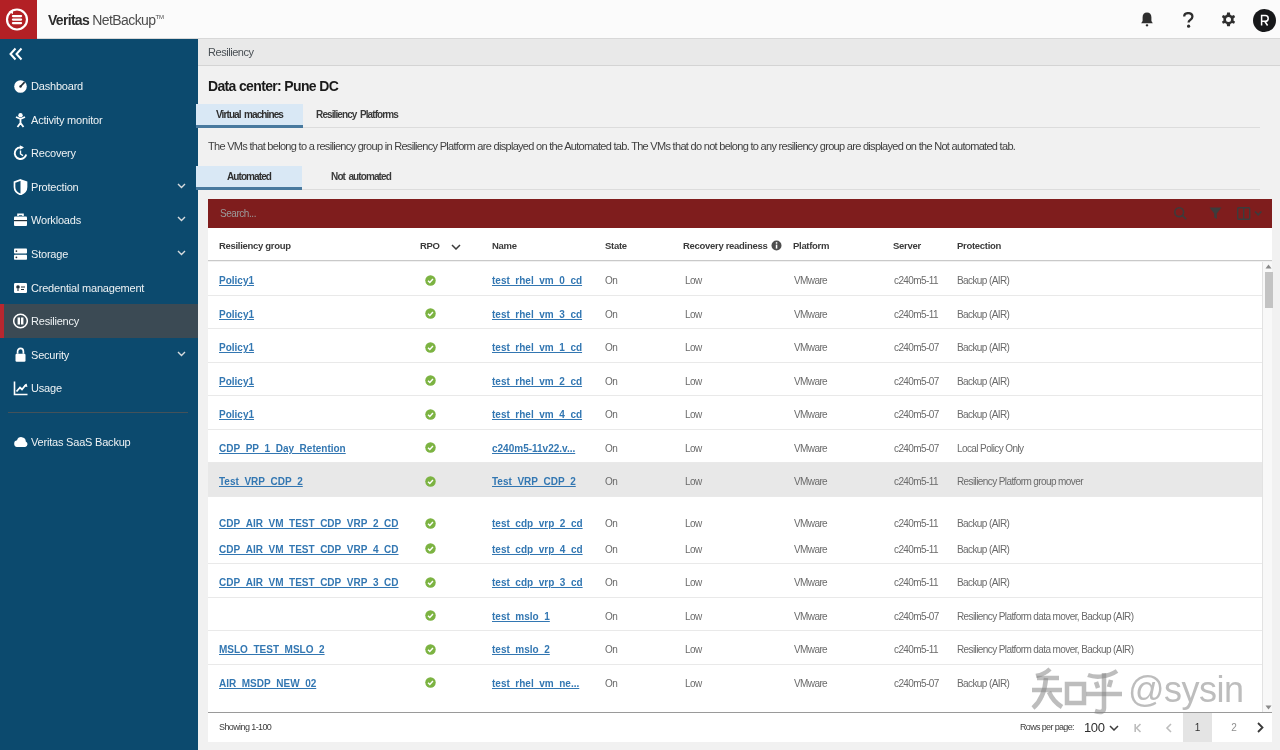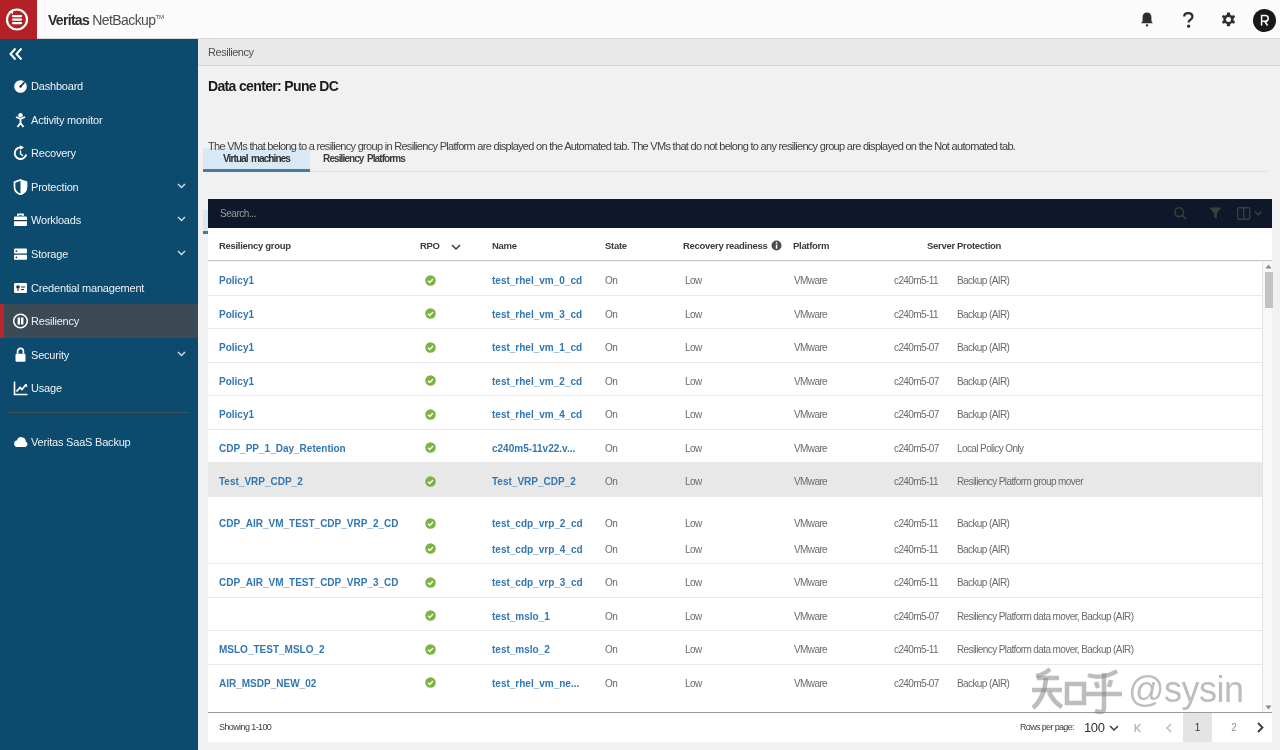--- a/index.html
+++ b/index.html
@@ -25,39 +25,39 @@
 .nav-active { background:#3b4a54; border-left:4px solid #b8272f; }
 .nav-active svg.ic { left:9px; }
 .nav-active .lbl { left:27px; }
 #sidediv { position:absolute; left:8px; top:373px; width:180px; height:1px; background:#44525a; }
 
 
 #pagehdr { position:absolute; left:198px; top:39px; width:1082px; height:27px; background:#e9e9e9; border-bottom:1px solid #d4d4d4; }
 #pagehdr span { position:absolute; left:10px; top:0; line-height:26px; font-size:11px; letter-spacing:-0.45px; color:#494f54; }
 #dc { position:absolute; left:208px; top:78px; font-size:14px; font-weight:bold; letter-spacing:-0.65px; color:#1a1a1a; }
 
-.tabrow { position:absolute; left:203px; width:1064px;margin-top:44px; }
+.tabrow { position:absolute; left:196px; width:1064px; }
 .tabline { position:absolute; left:0; bottom:0; width:1064px; height:1px; background:#dcdcdc; }
 .tab { position:absolute; top:0; height:100%; text-align:center; font-size:10px; font-weight:bold; letter-spacing:-0.9px; word-spacing:1.5px; color:#3a3a3a; }
 .tab .tt { display:block; }
 .tab-active { background:#d9e8f5; border-bottom:3px solid #48799e; color:#2e2e2e; }
 
 #desc { position:absolute; left:208px; top:140px; font-size:11px; letter-spacing:-0.7px; color:#3f3f3f; white-space:nowrap; }
 
 
 #card { position:absolute; left:208px; top:199px; width:1064px; height:544px; }
-#search { position:absolute; left:0; top:0; width:1064px; height:29px; background:#0f172a; }
+#search { position:absolute; left:0; top:0; width:1064px; height:29px; background:#7f1d1d; }
 #search .ph { position:absolute; left:12px; top:0; line-height:29px; font-size:10px; letter-spacing:-0.45px; color:#9b9b9b; }
 #thead { position:absolute; left:0; top:29px; width:1064px; height:33px; background:#ffffff; border-bottom:1px solid #c9c9c9; }
 .th { position:absolute; top:0; height:33px; line-height:36px; font-size:9.5px; font-weight:bold; letter-spacing:-0.3px; color:#3b3b3b; white-space:nowrap; }
 #tbody { position:absolute; left:0; top:63px; width:1064px; height:436px; background:#fff; }
 .row { position:absolute; left:0; width:1054px; height:34px; border-bottom:1px solid #e9e9e9; background:#fff; }
 .row-hl { background:#e8e8e8; }
 .cell { position:absolute; top:0; height:34px; line-height:38px; font-size:10px; letter-spacing:-0.6px; color:#6b6b6b; white-space:nowrap; }
-.lnk { font-weight:bold; letter-spacing:0; color:#3377b2; }
+.lnk { font-weight:bold; letter-spacing:0; color:#3377b2;text-decoration:underline; }
 .rpoico { position:absolute; left:217px; top:12.5px; }
 #partial { position:absolute; left:0; top:499px; width:1054px; height:14px; background:#fff; }
 #sbar { position:absolute; left:1054px; top:63px; width:10px; height:450px; background:#f8f8f8; border-left:1px solid #e2e2e2; }
 #sthumb { position:absolute; left:1.5px; top:10px; width:8px; height:36px; background:#c3c3c3; }
 #cfoot { position:absolute; left:0; top:513px; width:1064px; height:30px; background:#fff; border-top:1px solid #9a9a9a; }
 #cfoot .showing { position:absolute; left:11px; top:0; line-height:29px; font-size:9px; letter-spacing:-0.6px; color:#3c3c3c; }
 #cfoot .rpp { position:absolute; left:812px; top:0; line-height:29px; font-size:9px; letter-spacing:-0.65px; color:#3c3c3c; }
 #cfoot .psize { position:absolute; left:876px; top:0; line-height:29px; font-size:13px; letter-spacing:-0.4px; color:#2f2f2f; }
 #pg1 { position:absolute; left:975px; top:0; width:29px; height:29px; background:#e4e4e4; text-align:center; line-height:29px; font-size:10px; color:#333; }
 #pg2 { position:absolute; left:1019px; top:0; width:14px; text-align:center; line-height:29px; font-size:10px; color:#8f8f8f; }
@@ -259,21 +259,21 @@
         </svg>
       <span class="th" style="left:284px;">Name</span>
       <span class="th" style="left:397px;">State</span>
       <span class="th" style="left:475px;">Recovery readiness</span>
       <svg class="abs" style="left:563px;top:12px" width="11" height="11" viewBox="0 0 11 11">
           <circle cx="5.5" cy="5.5" r="5" fill="#4d4d4d"></circle>
           <rect x="4.8" y="4.6" width="1.5" height="4" fill="#fff"></rect>
           <rect x="4.8" y="2.2" width="1.5" height="1.5" fill="#fff"></rect>
         </svg>
       <span class="th" style="left:585px;">Platform</span>
-      <span class="th" style="left:685px;margin-left:34px;">Server</span>
+      <span class="th" style="left:685px;">Server</span>
       <span class="th" style="left:749px;">Protection</span>
     </div>
     <div id="tbody">
         <div class="row" style="top:0px;height:33.58px;">
           <span class="cell lnk" style="left:11px;">Policy1</span>
           <svg class="rpoico" width="11" height="11" viewBox="0 0 13 13">
             <circle cx="6.5" cy="6.5" r="6.2" fill="#7cb342"></circle>
             <path d="M3.6 6.7 L5.7 8.8 L9.4 4.7" stroke="#fff" stroke-width="1.7" fill="none"></path>
           </svg>
           <span class="cell lnk" style="left:284px;">test_rhel_vm_0_cd</span>
@@ -368,20 +368,21 @@
             <path d="M3.6 6.7 L5.7 8.8 L9.4 4.7" stroke="#fff" stroke-width="1.7" fill="none"></path>
           </svg>
           <span class="cell lnk" style="left:284px;">test_cdp_vrp_2_cd</span>
           <span class="cell" style="left:397px;">On</span>
           <span class="cell" style="left:477px;">Low</span>
           <span class="cell" style="left:586px;">VMware</span>
           <span class="cell" style="left:686px;">c240m5-11</span>
           <span class="cell" style="left:749px;">Backup (AIR)</span>
         </div>
         <div class="row" style="top:268.64px;height:33.58px;">
+          <span class="cell lnk" style="left:11px;">CDP_AIR_VM_TEST_CDP_VRP_4_CD</span>
           <svg class="rpoico" width="11" height="11" viewBox="0 0 13 13">
             <circle cx="6.5" cy="6.5" r="6.2" fill="#7cb342"></circle>
             <path d="M3.6 6.7 L5.7 8.8 L9.4 4.7" stroke="#fff" stroke-width="1.7" fill="none"></path>
           </svg>
           <span class="cell lnk" style="left:284px;">test_cdp_vrp_4_cd</span>
           <span class="cell" style="left:397px;">On</span>
           <span class="cell" style="left:477px;">Low</span>
           <span class="cell" style="left:586px;">VMware</span>
           <span class="cell" style="left:686px;">c240m5-11</span>
           <span class="cell" style="left:749px;">Backup (AIR)</span>

